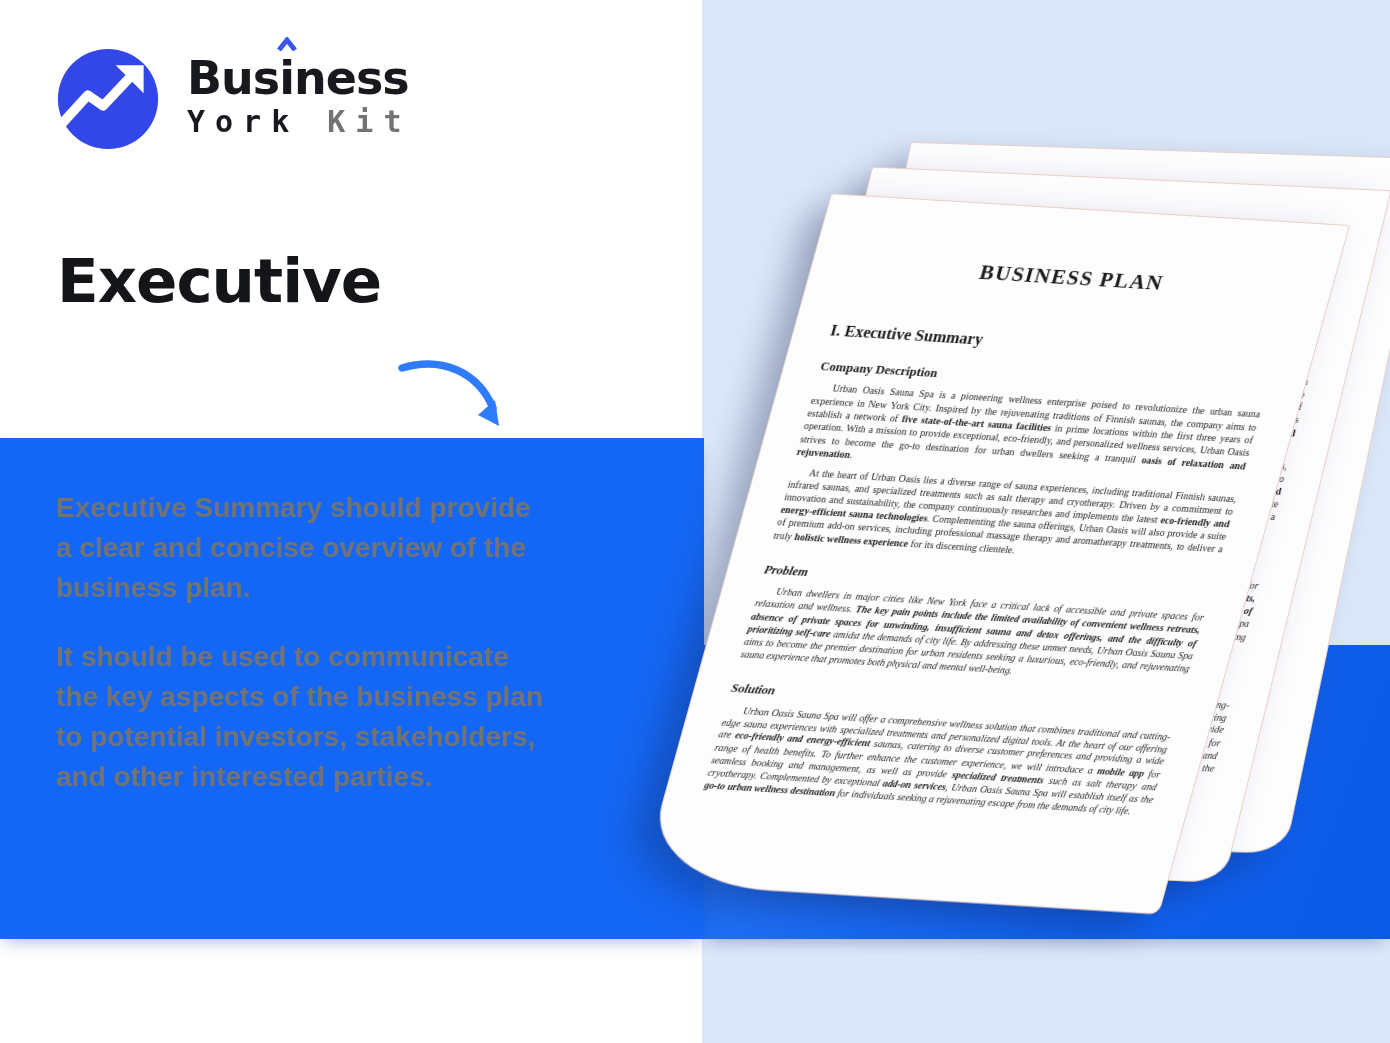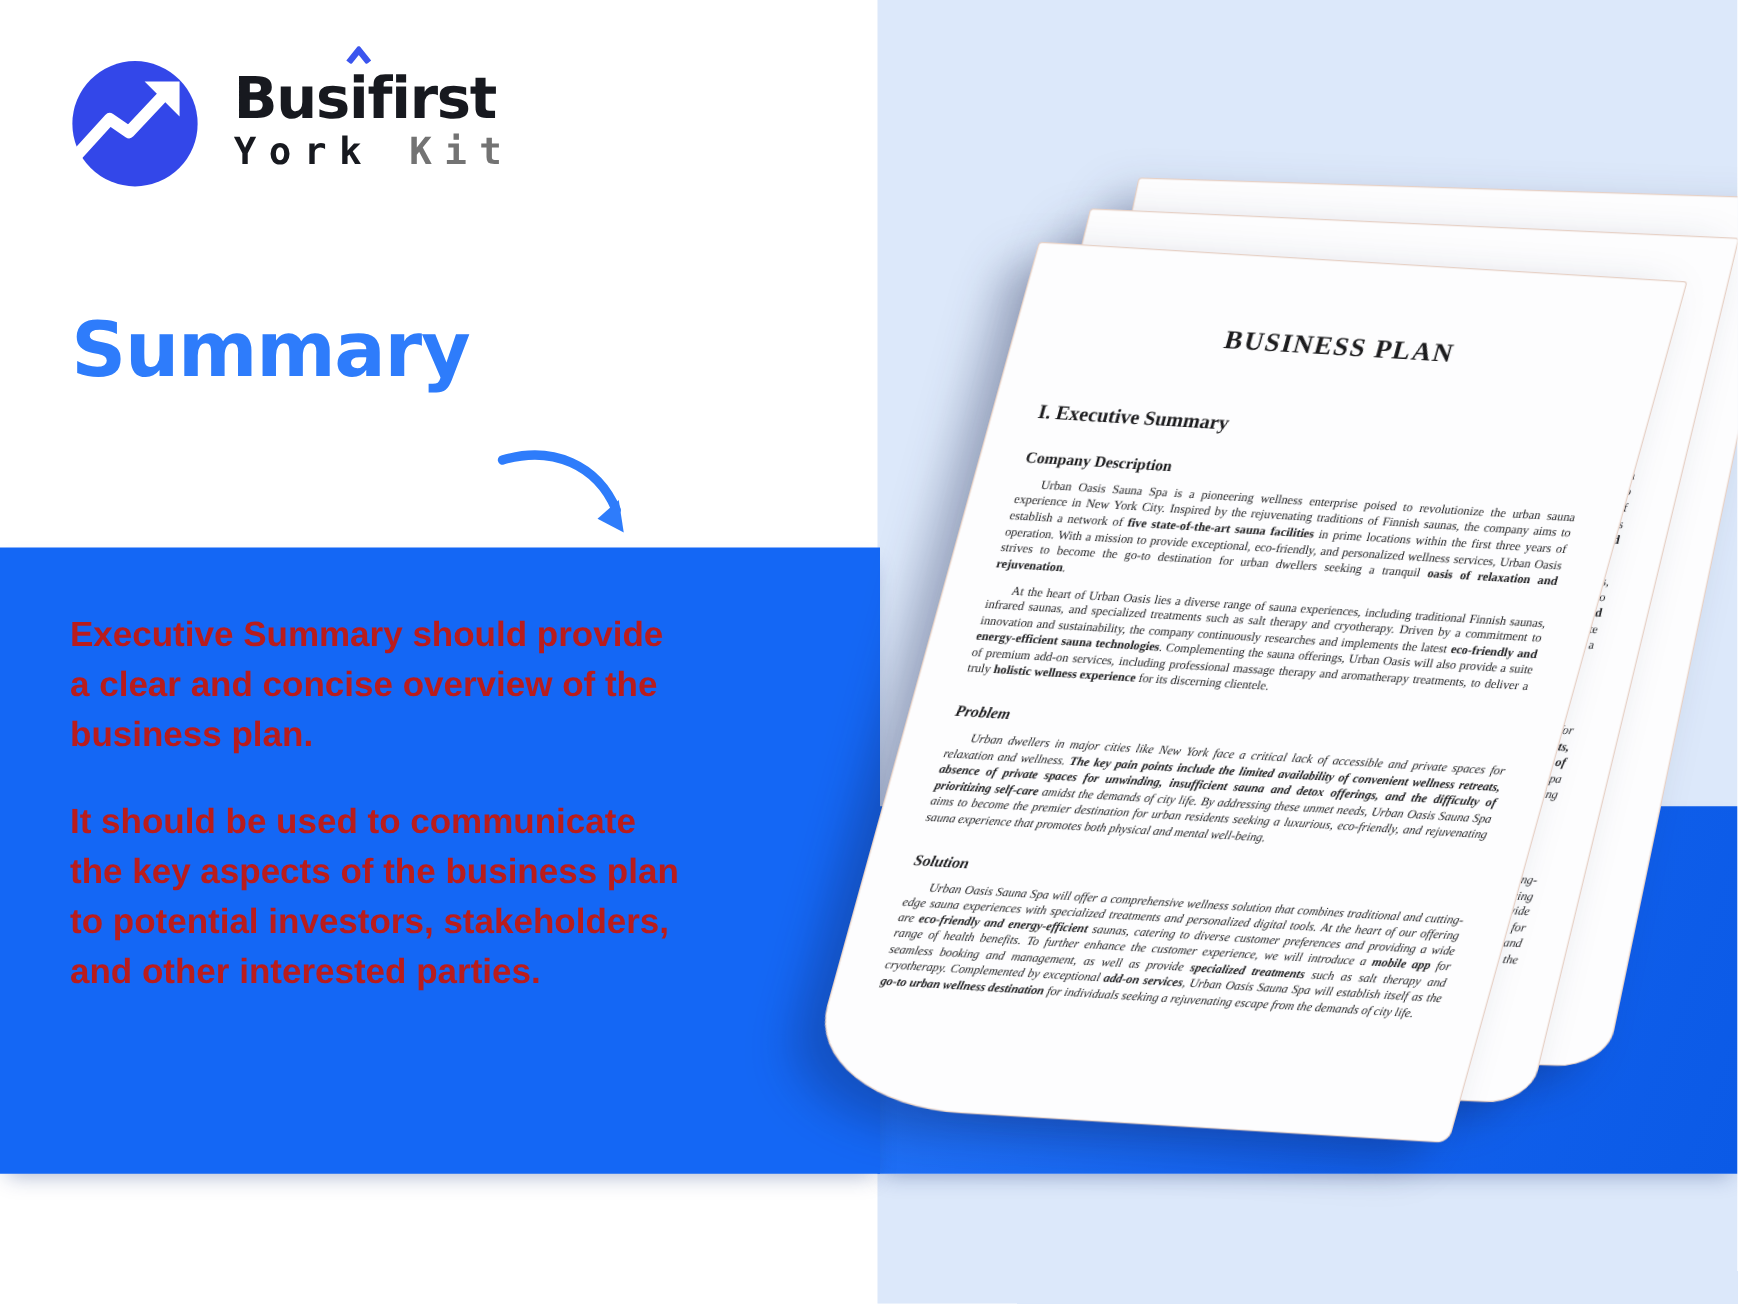--- a/index.html
+++ b/index.html
@@ -42,21 +42,21 @@
     font-size:61px;line-height:70px;letter-spacing:-1px;color:#141519;
   }
   .hero-line.blue{color:#2e7cfb;}
   .curved-arrow{position:absolute;left:396px;top:356px;z-index:5;}
   
   .info-box{
     position:absolute;left:0;top:438px;width:704px;height:501px;z-index:3;
     box-sizing:border-box;padding:50px 54px 0 56px;
   }
   .info-para{
-    color:#b91c1c;font-weight:bold;font-size:28px;line-height:40px;
+    color:#737373;font-weight:bold;font-size:28px;line-height:40px;
     white-space:pre-line;margin:0;
   }
   .info-para + .info-para{margin-top:29px;}
   
   .paper-stack{position:absolute;left:0;top:0;width:1390px;height:1043px;z-index:2;pointer-events:none;}
   .page{
     position:absolute;width:520px;height:700px;background:#fdfdfe;
     border:1px solid rgba(201,156,131,.45);box-sizing:border-box;
     filter:drop-shadow(-20px 16px 18px rgba(15,25,70,.30));
   }
@@ -129,27 +129,27 @@
 
 <div class="logo">
   <svg class="logo-mark" viewBox="0 0 110 110">
     <circle cx="55" cy="55" r="52" fill="#3347e9"></circle>
     <polyline points="4,84 34,51 50,62 82,28" fill="none" stroke="#ffffff" stroke-width="10" stroke-linejoin="round" stroke-linecap="round"></polyline>
     <polygon points="63,20 92,20 92,49" fill="#ffffff"></polygon>
   </svg>
   <div class="brand-text">
     <div class="brand-line1"><span>Bus</span><span class="brand-i"><span>i</span><svg class="caret-icon" width="22" height="14" viewBox="0 0 22 14">
             <path d="M3 13 L11 3 L19 13" fill="none" stroke="#3b55ee" stroke-width="5" stroke-linejoin="miter"></path>
-          </svg></span><span>first</span></div>
+          </svg></span><span>ness</span></div>
     <div class="brand-line2"><span>York</span> <span class="brand-kit">Kit</span></div>
   </div>
 </div>
 
 <div class="hero">
-  <div class="hero-line blue">Summary</div>
+  <div class="hero-line">Executive</div>
 </div>
 <svg class="curved-arrow" width="115" height="88" viewBox="0 0 115 88">
   <path d="M6 12 C 46 0, 82 16, 97 52" fill="none" stroke="#2e7cfb" stroke-width="7.5" stroke-linecap="round"></path>
   <polygon points="103,70 82,59 99,44" fill="#2e7cfb"></polygon>
 </svg>
 
 <div class="info-box">
   <p class="info-para">Executive Summary should provide
 a clear and concise overview of the
 business plan.</p>

